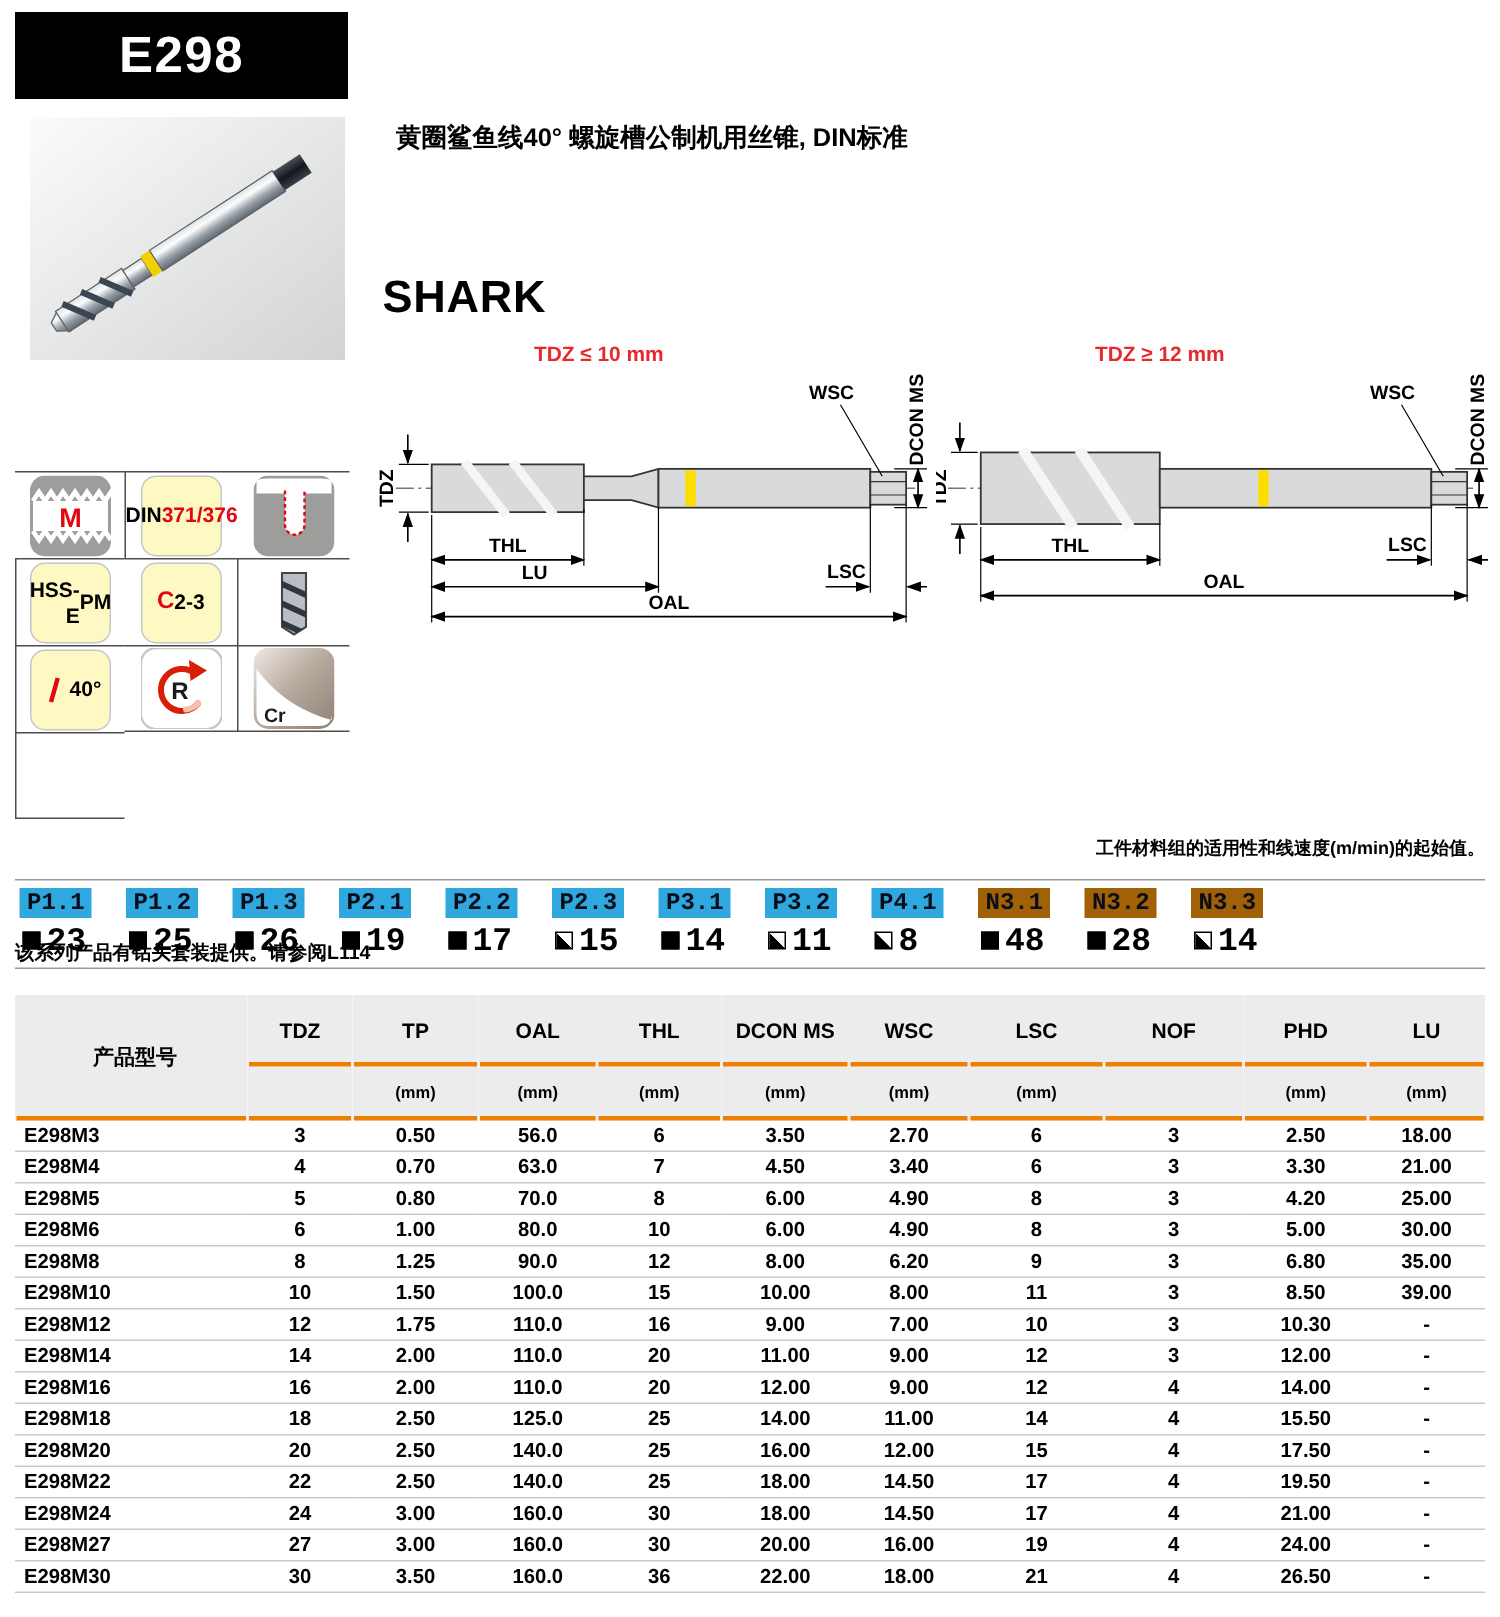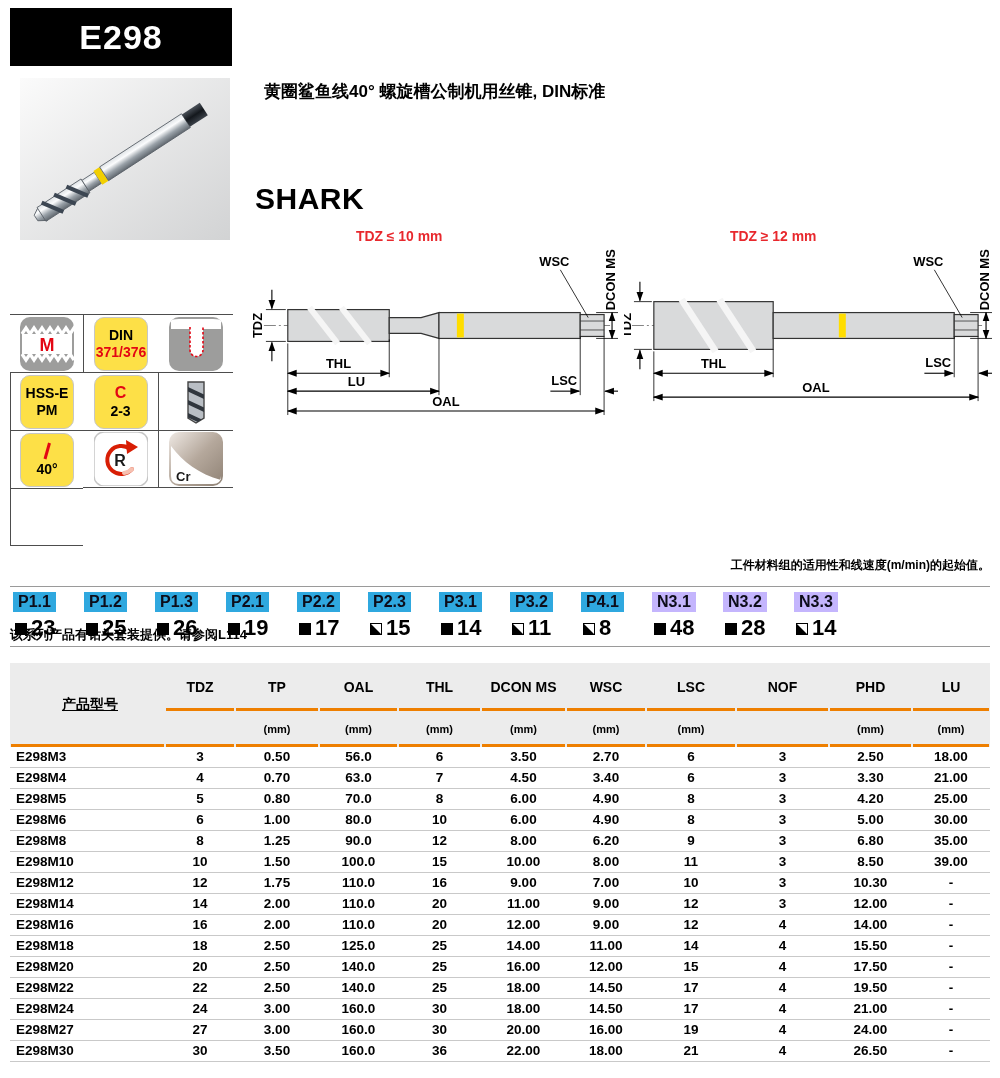--- a/index.html
+++ b/index.html
@@ -29,47 +29,47 @@
   .dim{stroke:#000;stroke-width:1.1;}
   .cl{stroke:#777;stroke-width:.9;stroke-dasharray:12 3 2 3;}
   .part{fill:#d9dadb;stroke:#333;stroke-width:1.2;}
 
   
   .icon-grid{position:absolute;left:10px;top:314px;width:223px;display:grid;
              grid-template-columns:73px 75px 75px;grid-auto-rows:58px;}
   .icell{display:flex;align-items:center;justify-content:center;border-top:1px solid #4d4d4d;}
   .icell.c2,.icell.c3{border-left:1px solid #4d4d4d;}
   .icell.r4{border-bottom:1px solid #4d4d4d;}
-  .badge{width:54px;height:54px;border:1.5px solid #c6c6c6;border-radius:10px;background:#fde047;
-         display:flex;flex-direction:column;align-items:center;justify-content:center;
-         font-size:14px;line-height:1.15;box-sizing:border-box;text-align:left;}
+  .badge{width:54px;height:54px;border:1.5px solid #c6c6c6;border-radius:10px;background:#fef9c3;
+         display:flex;flex-direction:row;align-items:center;justify-content:center;
+         font-size:14px;line-height:1.15;box-sizing:border-box;text-align:right;}
   .badge .red{color:#e30613;}
   .badge .big{font-size:16px;}
 
   
   .mat-title{position:absolute;right:10px;top:557px;font-size:12px;}
   .mat-strip{position:absolute;left:10px;top:586px;width:980px;border-top:1px solid #9a9a9a;
-             border-bottom:1px solid #9a9a9a;display:flex;padding:5px 0 5px 3px;box-sizing:border-box;}
+             border-bottom:1px solid #9a9a9a;display:flex;padding:5px 0 5px 3px;box-sizing:border-box;font-family:Liberation Mono, monospace;}
   .mat{width:71px;}
   .mat-badge{display:inline-block;padding:1px 5px;font-size:16px;color:#0d0d1a;}
   .bg-p{background:#2fa8df;}
-  .bg-n{background:#c4b5fd;}
+  .bg-n{background:#a16207;}
   .mat-val{display:block;margin-top:3px;font-size:22px;padding-left:2px;}
   .sq{display:inline-block;width:10px;height:10px;border:1.3px solid #000;margin-right:4px;}
   .sq.full{background:#000;}
   .sq.half{background:linear-gradient(45deg,#000 49.5%,#fff 50.5%);}
 
   .note{position:absolute;left:10px;top:626px;font-size:13px;}
 
   
   .ptable{position:absolute;left:10px;top:663px;width:980px;border-collapse:collapse;table-layout:fixed;}
   .ptable th{background:#ececec;position:relative;font-weight:700;}
   .ptable tr.cols th{height:46px;font-size:14px;vertical-align:middle;text-align:center;}
   .ptable tr.units th{height:34px;font-size:11px;vertical-align:middle;text-align:center;}
-  .ptable th.model{text-align:left;padding-left:6px;font-size:15px;vertical-align:middle;text-decoration:underline;}
+  .ptable th.model{text-align:left;padding-left:6px;font-size:15px;vertical-align:middle;}
   .ptable th::after{content:'';position:absolute;left:1px;right:1px;bottom:0;height:3px;background:#ee7f00;}
   .ptable td{font-size:13.5px;text-align:center;padding:2px 0 3px 0;border-bottom:1px solid #c9c9c9;font-weight:700;}
   .ptable td.model{text-align:left;padding-left:6px;}
 </style>
 </head>
 <body>
 
 <div id="page">
 
   <div class="code-box">

